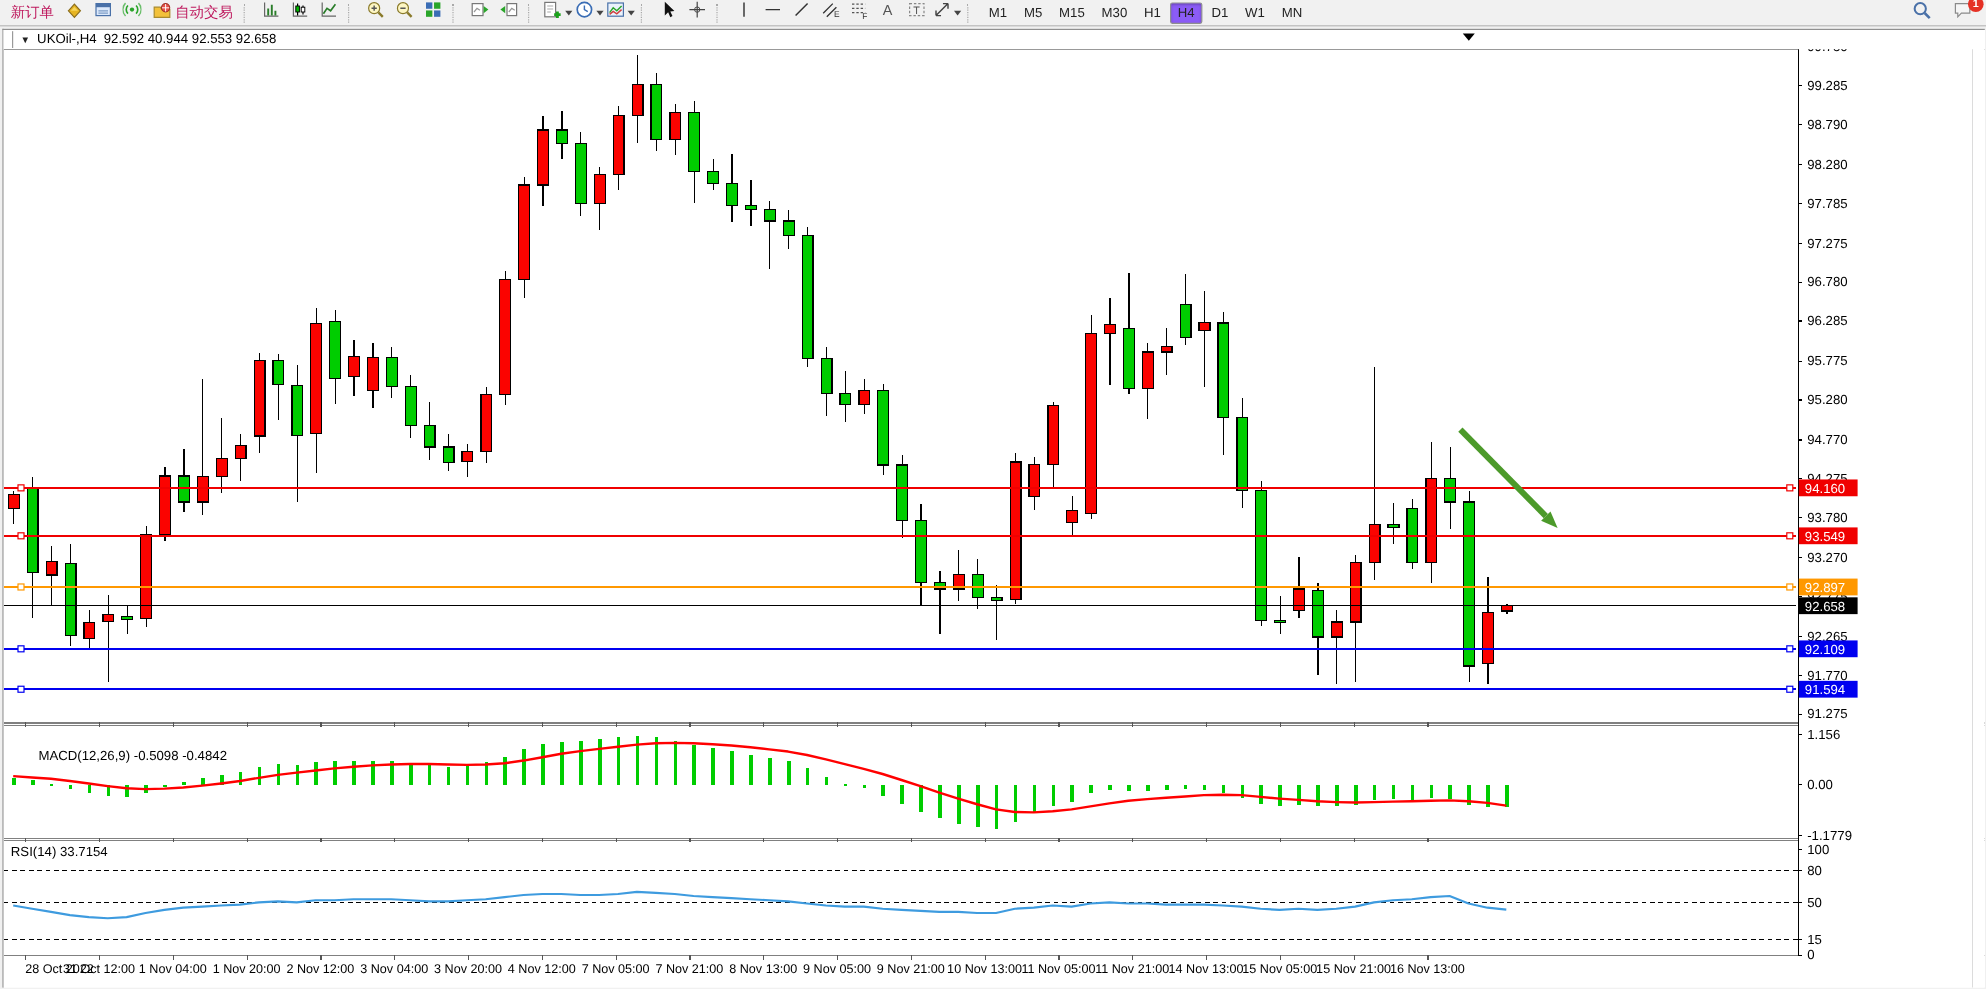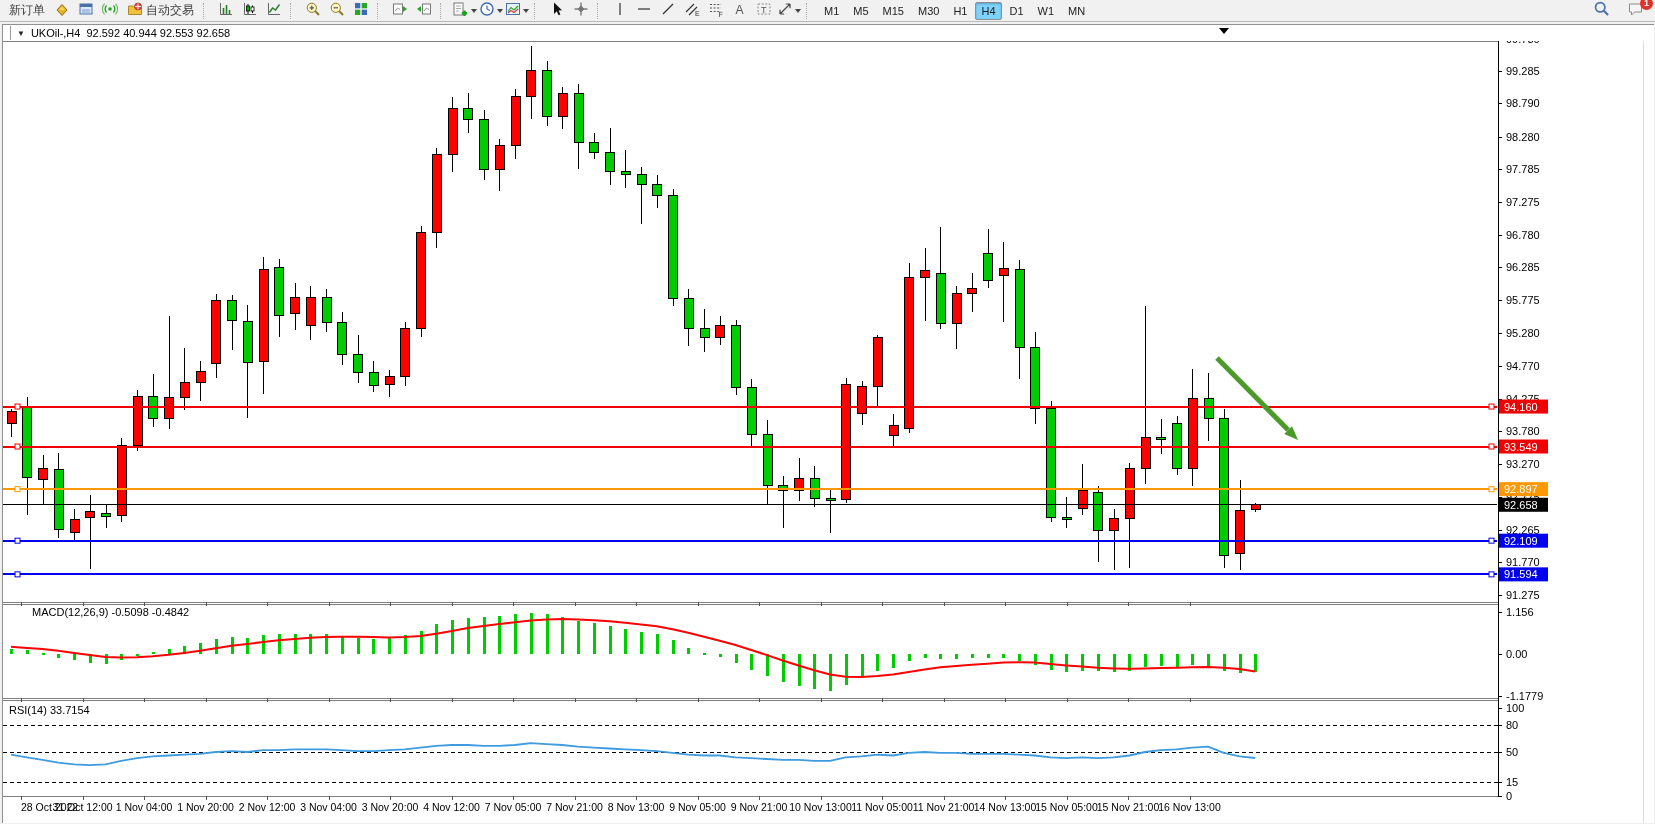--- a/index.html
+++ b/index.html
@@ -2,42 +2,42 @@
 <html><head>
 <meta charset="utf-8">
 <style>
   html,body{margin:0;padding:0;width:1655px;height:824px;overflow:hidden;
     font-family:"Liberation Sans",sans-serif;background:#f0f0f0;}
   
   .toolbar{position:absolute;left:0;top:0;width:1655px;height:22px;background:#f1f1f1;
     border-bottom:1px solid #b9b9b9;display:flex;align-items:center;padding-left:4px;box-sizing:border-box;}
   .tbtn{height:20px;min-width:22px;display:flex;align-items:center;justify-content:center;
     border:1px solid transparent;border-radius:2px;cursor:default;}
-  .tbtn.lbl{padding:0 4px;font-size:12px;color:#404040;gap:3px;}
+  .tbtn.lbl{padding:0 4px;font-size:12px;color:#be185d;gap:3px;}
   .tsep{width:7px;height:16px;border-left:1px dotted #a9a9a9;margin:0 3px 0 4px;}
   .caret{width:0;height:0;border-left:3px solid transparent;border-right:3px solid transparent;
     border-top:4px solid #444;margin-left:2px;}
   .tf{font-size:11px;color:#222;padding:2px 5px;border:1px solid transparent;border-radius:2px;margin:0 1px;}
-  .tf.active{border:1px solid #8f8f8f;background:#7dd3fc;box-shadow:inset 0 1px 2px rgba(0,0,0,.25);}
+  .tf.active{border:1px solid #8f8f8f;background:#8b5cf6;box-shadow:inset 0 1px 2px rgba(0,0,0,.25);}
   .tb-right{margin-left:auto;display:flex;align-items:center;margin-right:8px;gap:10px;}
   .badge{position:absolute;top:-4px;right:-7px;background:#e53125;color:#fff;font-size:9px;
     width:13px;height:13px;border-radius:50%;display:flex;align-items:center;justify-content:center;font-weight:bold;}
   
   .chart-window{position:absolute;left:2px;top:24px;width:1651px;height:798px;background:#fff;
     border-left:1px solid #909090;border-top:1px solid #909090;}
   .title-strip{position:absolute;left:0;top:0;width:100%;height:16px;background:#fff;z-index:5;
     font-size:11px;color:#000;display:flex;align-items:center;}
   .title-strip .box{display:flex;align-items:center;height:14px;border-left:1px solid #9a9a9a;
     padding:0 8px 0 6px;gap:6px;margin-left:7px;}
   .dd-glyph{font-size:8px;color:#222;}
   .shift-marker{position:absolute;left:1216px;top:3px;width:0;height:0;
     border-left:5px solid transparent;border-right:5px solid transparent;border-top:6px solid #000;}
   svg text{font-family:"Liberation Sans",sans-serif;}
   .pane-label{position:absolute;font-size:11px;color:#000;left:6px;z-index:4;}
-  #macd-label{top:581px;padding-left:23px;}
+  #macd-label{top:599px;padding-left:23px;}
   #rsi-label{top:679px;}
 </style>
 </head>
 <body>
 
 <div class="toolbar">
   <div class="tbtn lbl">
     <span>新订单</span>
   </div>
   <div class="tbtn">

